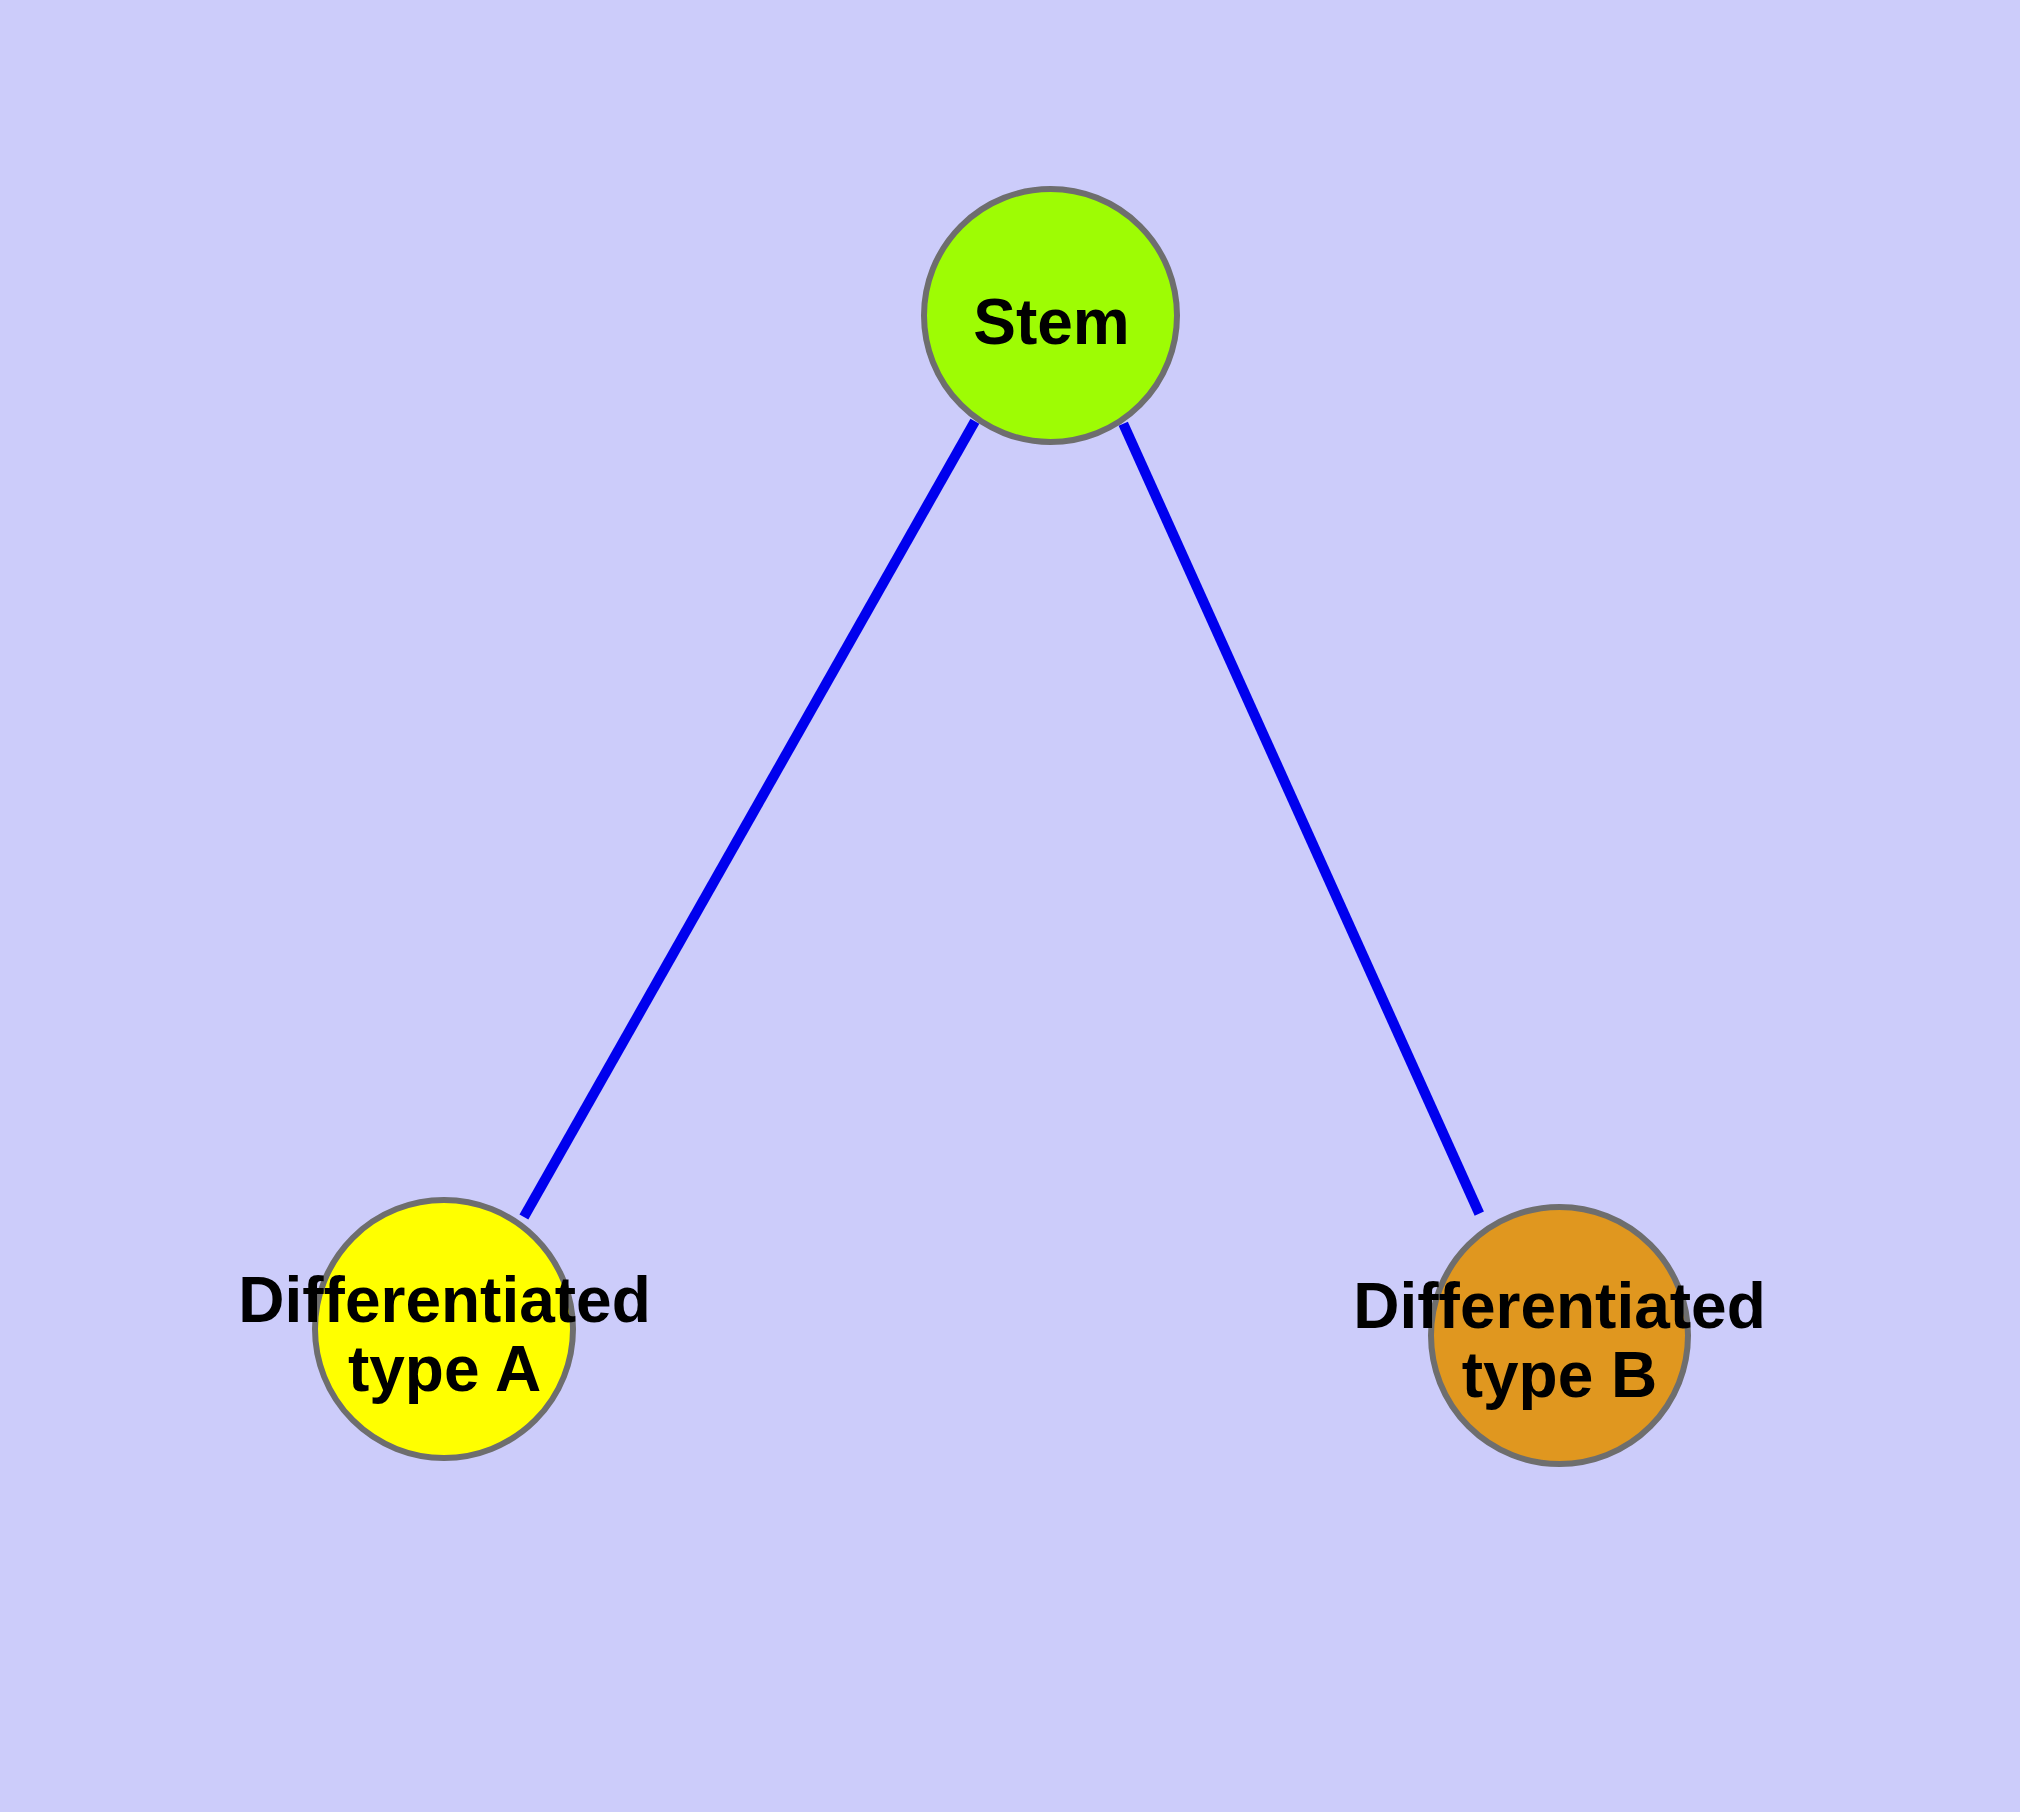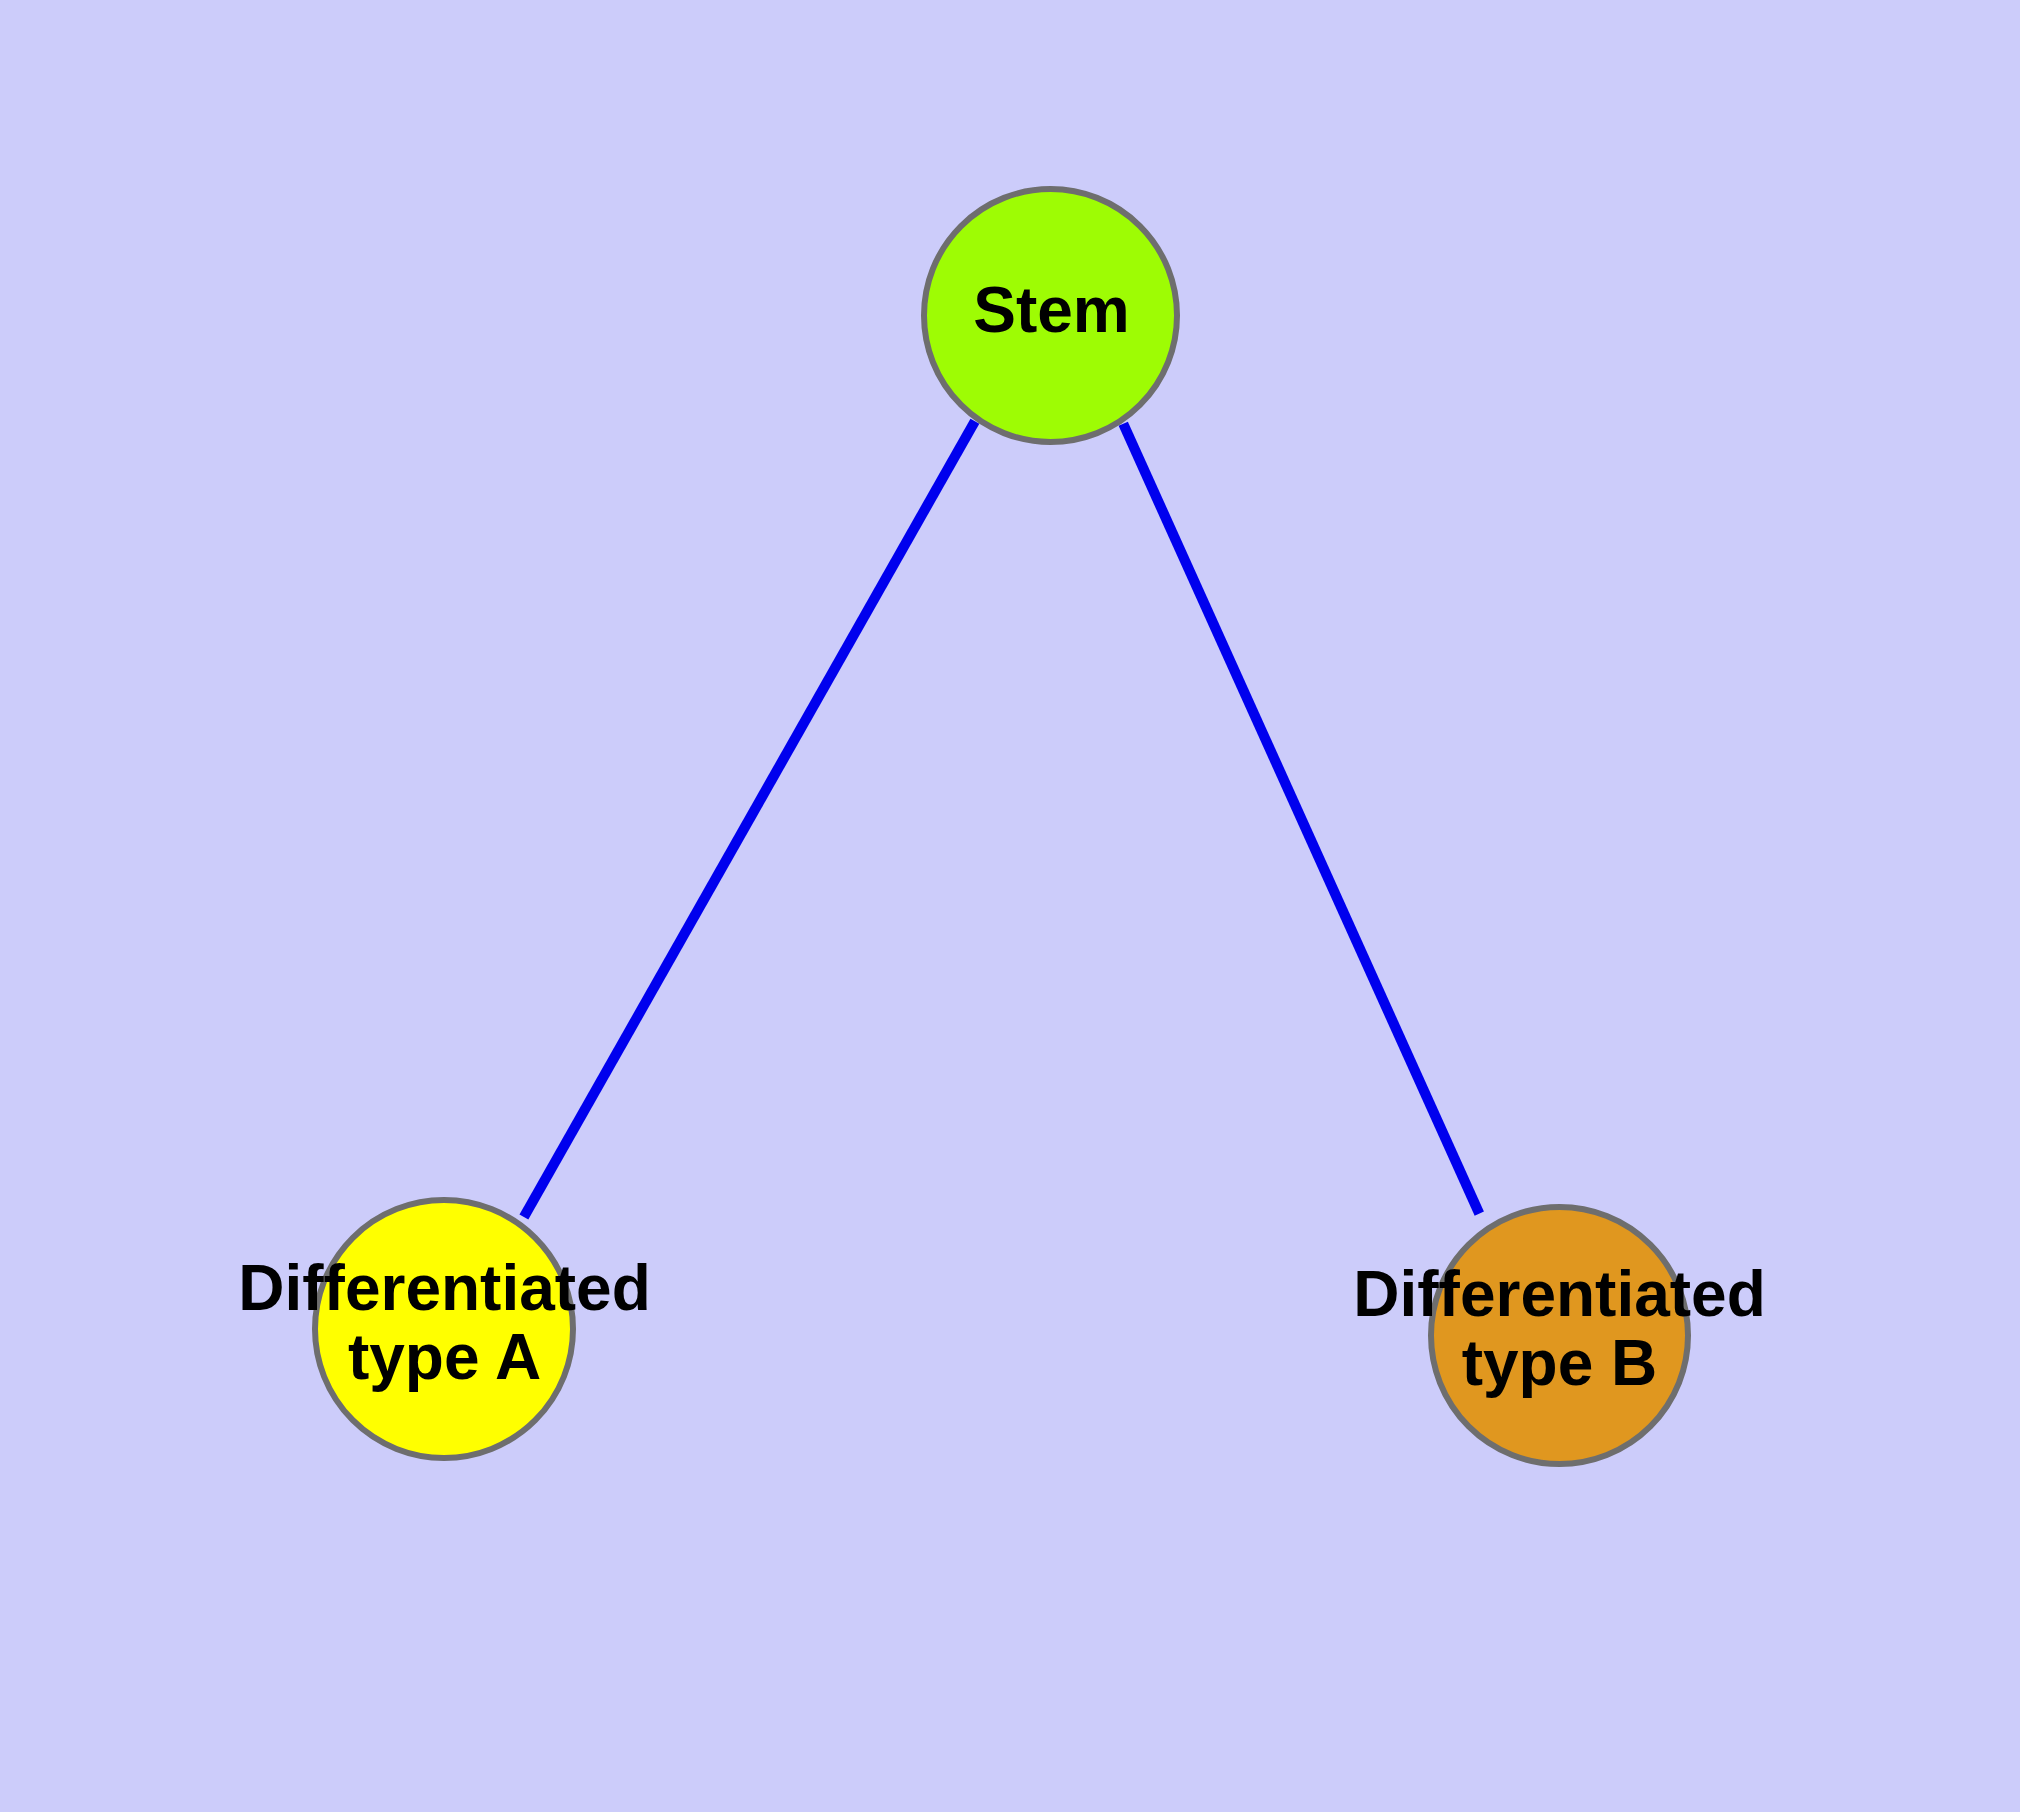--- a/index.html
+++ b/index.html
@@ -37,20 +37,21 @@
   }
   .node-label {
     position: absolute;
     text-align: center;
     color: #000000;
     font-weight: bold;
     line-height: 1.08;
     white-space: pre;
     pointer-events: none;
     user-select: none;
+    margin-top: 12px;
   }
 </style>
 </head>
 <body>
 
 <div id="canvas" style="width: 2021px; height: 1812px;">
 
   <div id="graph-bg" style="background: rgb(204, 204, 250);"></div>
 
   <svg id="edge-layer" viewBox="0 0 2384 2138" preserveAspectRatio="none">

